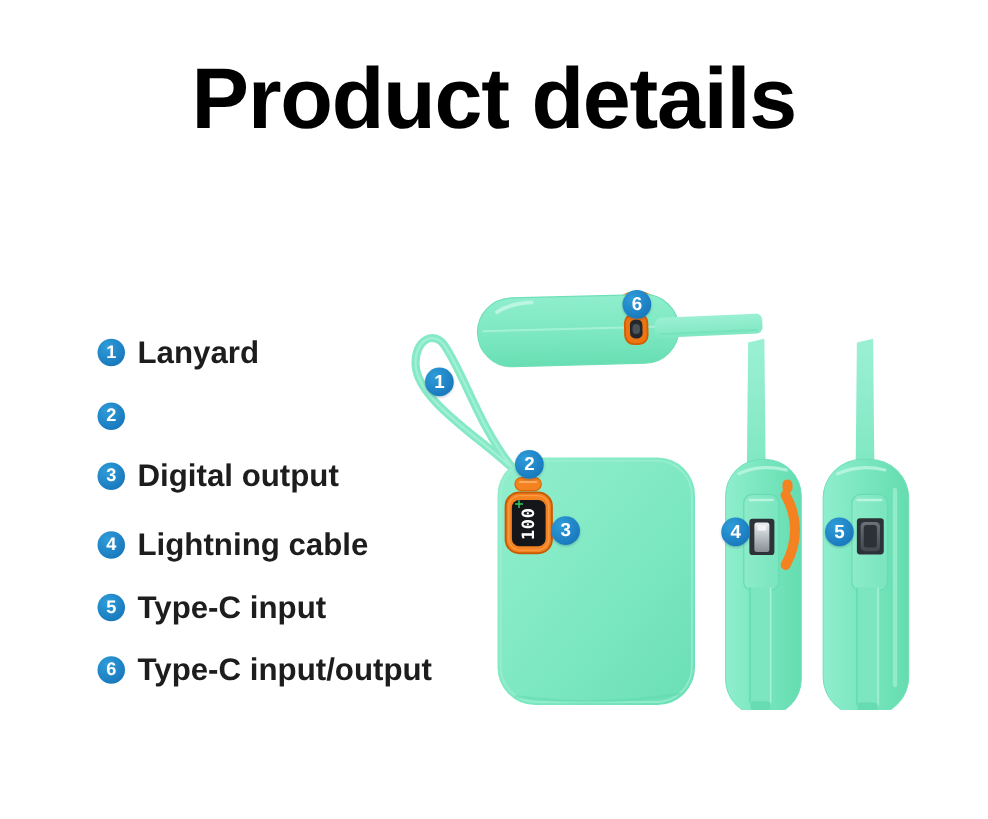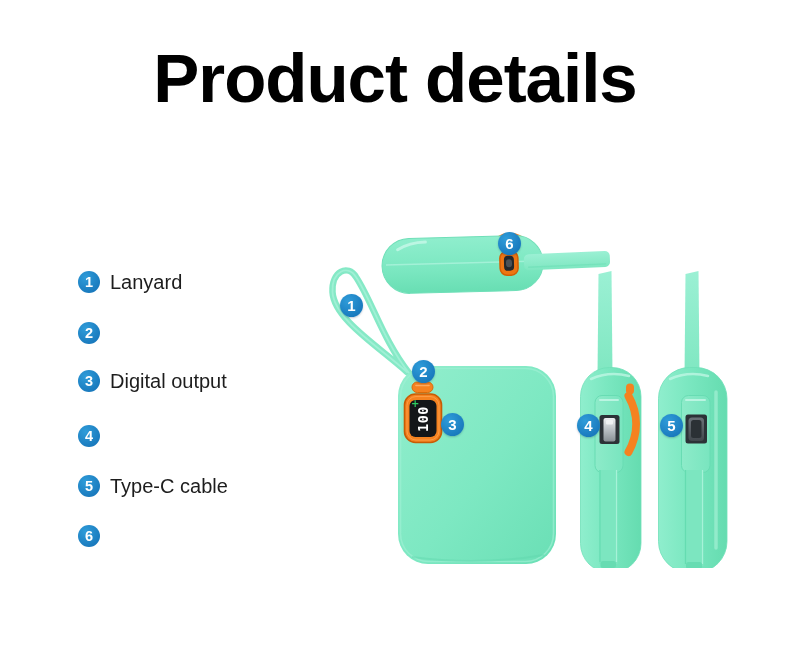--- a/index.html
+++ b/index.html
@@ -12,21 +12,21 @@
     font-size:69px; font-weight:bold; color:#000; letter-spacing:-1px;
     line-height:1.0; margin:0;
   }
   .feature{ position:absolute; left:78px; display:flex; align-items:center; gap:10px; height:24px; }
   .fbadge{
     width:22px; height:22px; border-radius:50%; flex:0 0 22px;
     background:radial-gradient(circle at 35% 30%, #2f9cd9, #1878bc 78%);
     color:#fff; font-weight:bold; font-size:14.5px;
     display:flex; align-items:center; justify-content:center;
   }
-  .flabel{ font-size:20px; color:#1d1d1d; white-space:nowrap; }
+  .flabel{ font-size:25px; color:#1d1d1d; white-space:nowrap;font-weight:bold; }
   .product-area{ position:absolute; left:0; top:0; width:790px; height:655px; }
   .product-area svg{ position:absolute; left:0; top:0; }
   .callout{
     position:absolute; width:23px; height:23px; border-radius:50%;
     background:radial-gradient(circle at 35% 30%, #2f9cd9, #1878bc 78%);
     color:#fff; font-weight:bold; font-size:15px;
     display:flex; align-items:center; justify-content:center;
     box-shadow:0 1px 2px rgba(0,40,80,0.25);
   }
   .c1{left:340px; top:294px;} .c2{left:412px; top:360px;} .c3{left:441px; top:413px;}
@@ -55,27 +55,29 @@
   </div>
   <div class="feature" style="top:321px">
     <span class="fbadge">2</span>
   </div>
   <div class="feature" style="top:369px">
     <span class="fbadge">3</span>
     <span class="flabel">Digital output</span>
   </div>
   <div class="feature" style="top:424px">
     <span class="fbadge">4</span>
+    <span class="flabel">Lightning cable</span>
   </div>
   <div class="feature" style="top:474px">
     <span class="fbadge">5</span>
-    <span class="flabel">Type-C cable</span>
+    <span class="flabel">Type-C input</span>
   </div>
   <div class="feature" style="top:524px">
     <span class="fbadge">6</span>
+    <span class="flabel">Type-C input/output</span>
   </div>
 
   <div class="product-area">
     <svg width="790" height="655" viewBox="0 0 790 655">
       <defs>
         <linearGradient id="gBody" x1="0" y1="0" x2="1" y2="1">
           <stop offset="0" stop-color="#92eecd"></stop>
             <stop offset="0.55" stop-color="#7de8c2"></stop>
             <stop offset="1" stop-color="#6adfb5"></stop>
         </linearGradient>

